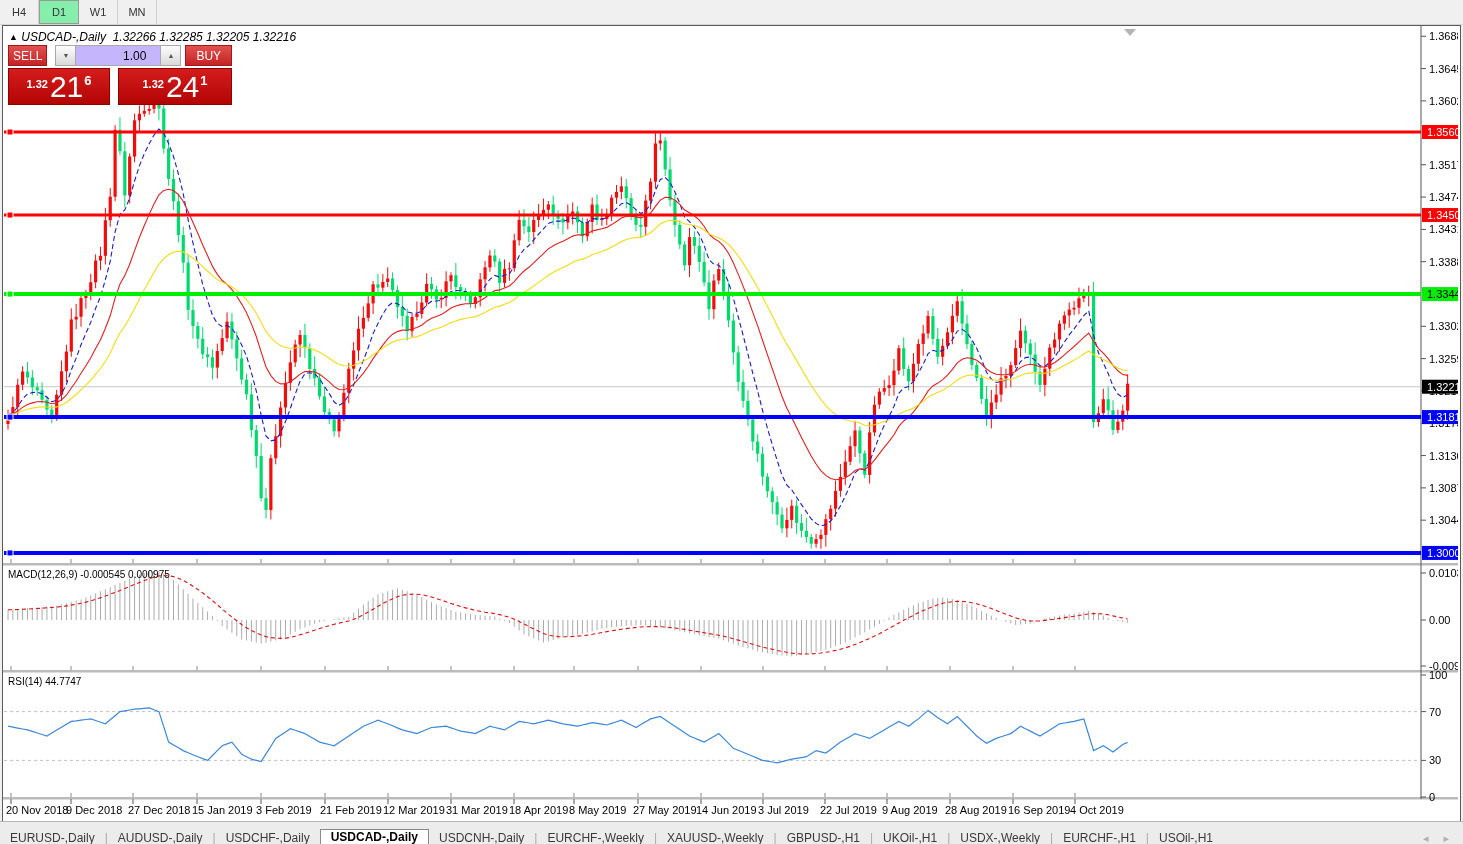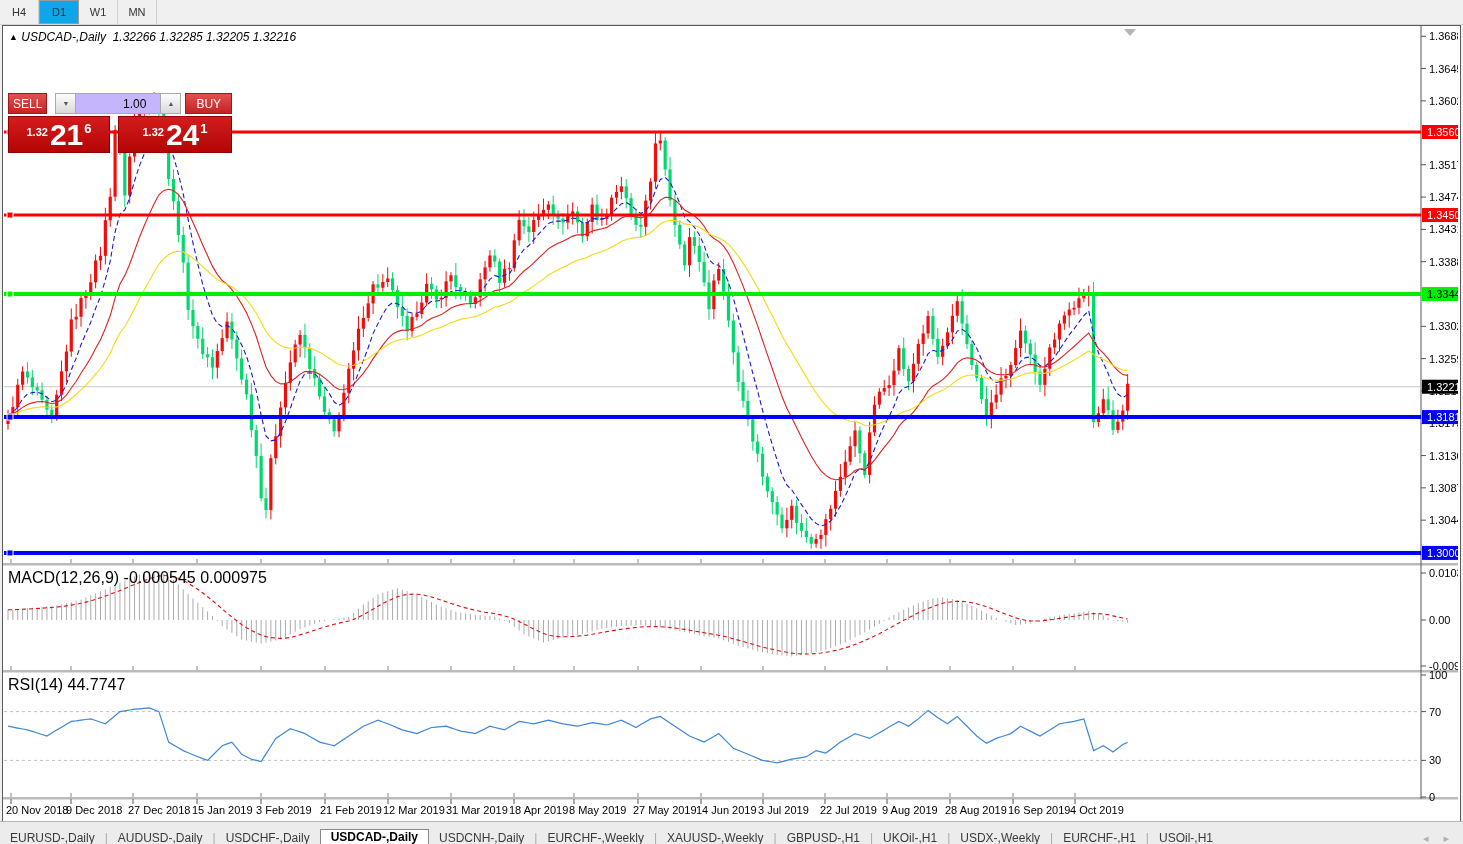--- a/index.html
+++ b/index.html
@@ -3,52 +3,52 @@
 <meta charset="utf-8">
 <style>
   html,body{margin:0;padding:0;background:#f0f0f0;width:1463px;height:844px;overflow:hidden;
     font-family:"Liberation Sans",sans-serif;-webkit-font-smoothing:none;}
   #stage{position:absolute;left:0;top:0;width:1463px;height:609px;}
   
   #tf-bar{position:absolute;left:0;top:0;width:1463px;height:24px;background:#f0f0f0;
     border-bottom:1px solid #d6d6d6;display:flex;align-items:stretch;}
   .tf-btn{min-width:34px;padding:0 2px;display:flex;align-items:center;justify-content:center;
     font-size:11px;color:#333;border-right:1px solid #d0d0d0;cursor:default;}
-  .tf-btn.active{background:#0ea5e9;border:1px solid #9a9a9a;border-right:1px solid #9a9a9a;}
+  .tf-btn.active{background:#86efac;border:1px solid #9a9a9a;border-right:1px solid #9a9a9a;}
   
   #win{position:absolute;left:2px;top:25px;width:1457px;height:795px;background:#fff;
     border:1px solid #5a5a5a;}
   #chart-svg{position:absolute;left:0;top:0;}
   #title{position:absolute;left:6px;top:4px;font-size:12px;color:#000;white-space:pre;font-style:italic;}
   #title .mark{font-size:9px;position:relative;top:-1px;}
   
   #panel{position:absolute;left:5px;top:19px;width:224px;}
-  #panel .row1{display:flex;height:21px;margin-top:48px;}
+  #panel .row1{display:flex;height:21px;}
   .redbtn{background:linear-gradient(#e25050,#c62323);color:#fff;font-size:12px;
     display:flex;align-items:center;justify-content:center;border:1px solid #a01818;}
   #sell-btn{width:42px;}
   #buy-btn{width:50px;margin-left:4px;}
   .spin{width:19px;background:linear-gradient(#fdfdfd,#d9d9d9);border:1px solid #a9a9a9;
     display:flex;align-items:center;justify-content:center;font-size:7px;color:#555;}
   #vol-wrap{display:flex;margin-left:8px;}
   #vol-field{width:70px;background:#c4b5fd;border:1px solid #a9a9a9;border-left:none;border-right:none;
     font-size:12px;color:#000;display:flex;align-items:center;justify-content:flex-end;padding-right:14px;}
   #panel .row2{display:flex;margin-top:2px;height:37px;}
   .bigbox{background:linear-gradient(#d41c1c,#b30505);color:#fff;display:flex;align-items:flex-end;
     justify-content:center;padding-bottom:2px;border:1px solid #8f0000;}
   #bid-box{width:100px;}
   #ask-box{width:112px;margin-left:8px;}
   .bigbox .small{font-size:11px;font-weight:bold;margin:0 2px 12px 0;}
-  .bigbox .big{font-size:30px;font-weight:bold;line-height:30px;}
+  .bigbox .big{font-size:30px;font-weight:normal;line-height:30px;}
   .bigbox .sup{font-size:13px;font-weight:bold;margin:0 0 14px 1px;}
   
   #end-marker{position:absolute;left:1121px;top:3px;width:0;height:0;
     border-left:6px solid transparent;border-right:6px solid transparent;border-top:7px solid #b4b4b4;}
   
-  .pane-label{position:absolute;left:5px;font-size:16px;color:#000;white-space:pre;}
+  .pane-label{position:absolute;left:5px;font-size:10px;color:#000;white-space:pre;}
   
   #tab-bar{position:absolute;left:0;top:821px;width:1463px;height:23px;background:#ececec;
     border-top:1px solid #b5b5b5;display:flex;align-items:flex-end;font-size:12px;}
   .tab{display:flex;align-items:center;padding:0 10px;color:#3a3a3a;white-space:nowrap;}
   .tab.active{background:#fff;border:1px solid #8a8a8a;border-bottom:1px solid #fff;
     font-weight:bold;color:#000;}
   .tab-sep{display:flex;align-items:center;color:#aaa;}
   #tab-nav{margin-left:auto;display:flex;align-items:center;padding-right:8px;color:#b0b0b0;
     font-size:11px;letter-spacing:6px;}
 </style>

